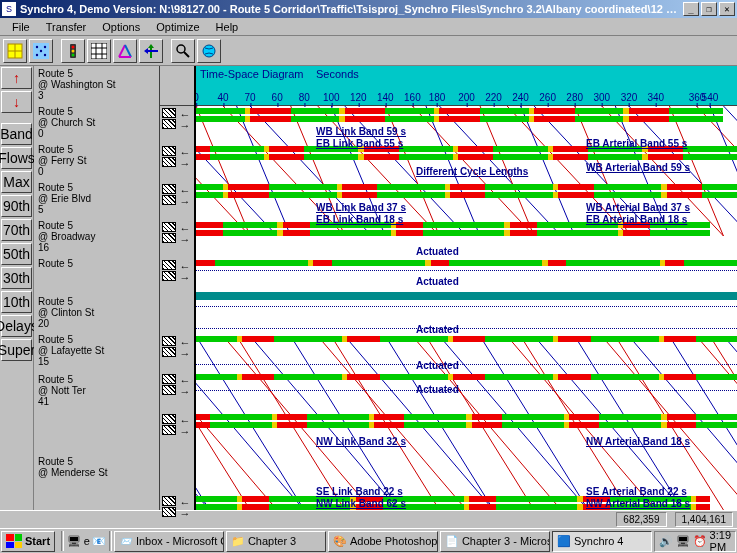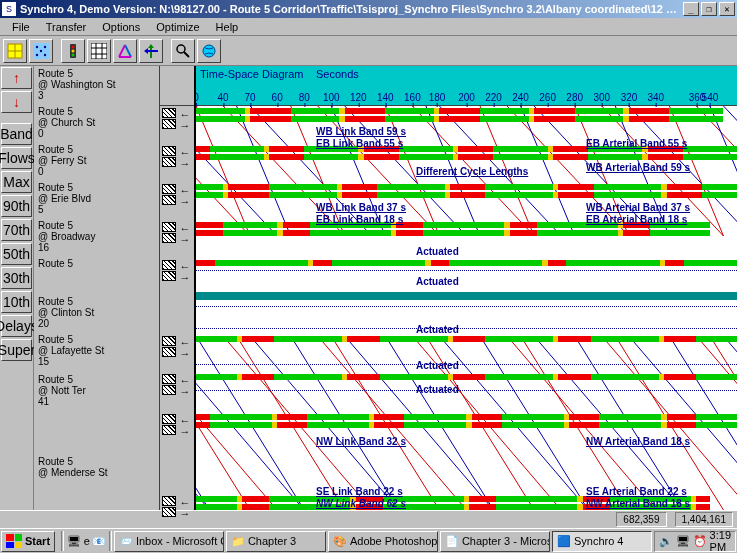--- a/index.html
+++ b/index.html
@@ -687,21 +687,21 @@
         <div class="bandlabel" style="left: 390px; top: 32px;">EB Arterial Band 55 s</div>
         <div class="bandlabel" style="left: 220px; top: 60px;">Different Cycle Lengths</div>
         <div class="bandlabel" style="left: 120px; top: 96px;">WB Link Band 37 s</div>
         <div class="bandlabel" style="left: 390px; top: 96px;">WB Arterial Band 37 s</div>
         <div class="bandlabel" style="left: 120px; top: 108px;">EB Link Band 18 s</div>
         <div class="bandlabel" style="left: 390px; top: 108px;">EB Arterial Band 18 s</div>
         <div class="bandlabel" style="left: 120px; top: 330px;">NW Link Band 32 s</div>
         <div class="bandlabel" style="left: 390px; top: 330px;">NW Arterial Band 18 s</div>
         <div class="bandlabel" style="left: 120px; top: 380px;">SE Link Band 22 s</div>
         <div class="bandlabel" style="left: 390px; top: 380px;">SE Arterial Band 22 s</div>
-        <div class="bandlabel" style="left: 120px; top: 392px; font-style: italic;">NW Link Band 62 s</div>
+        <div class="bandlabel" style="left: 120px; top: 392px;">NW Link Band 62 s</div>
         <div class="bandlabel" style="left: 390px; top: 392px;">NW Arterial Band 18 s</div>
         <div class="actuated" style="top: 140px;">Actuated</div>
         <div class="actuated" style="top: 170px;">Actuated</div>
         <div class="actuated" style="top: 218px;">Actuated</div>
         <div class="actuated" style="top: 254px;">Actuated</div>
         <div class="actuated" style="top: 278px;">Actuated</div>
       </div>
   </div>
 </div>
 

